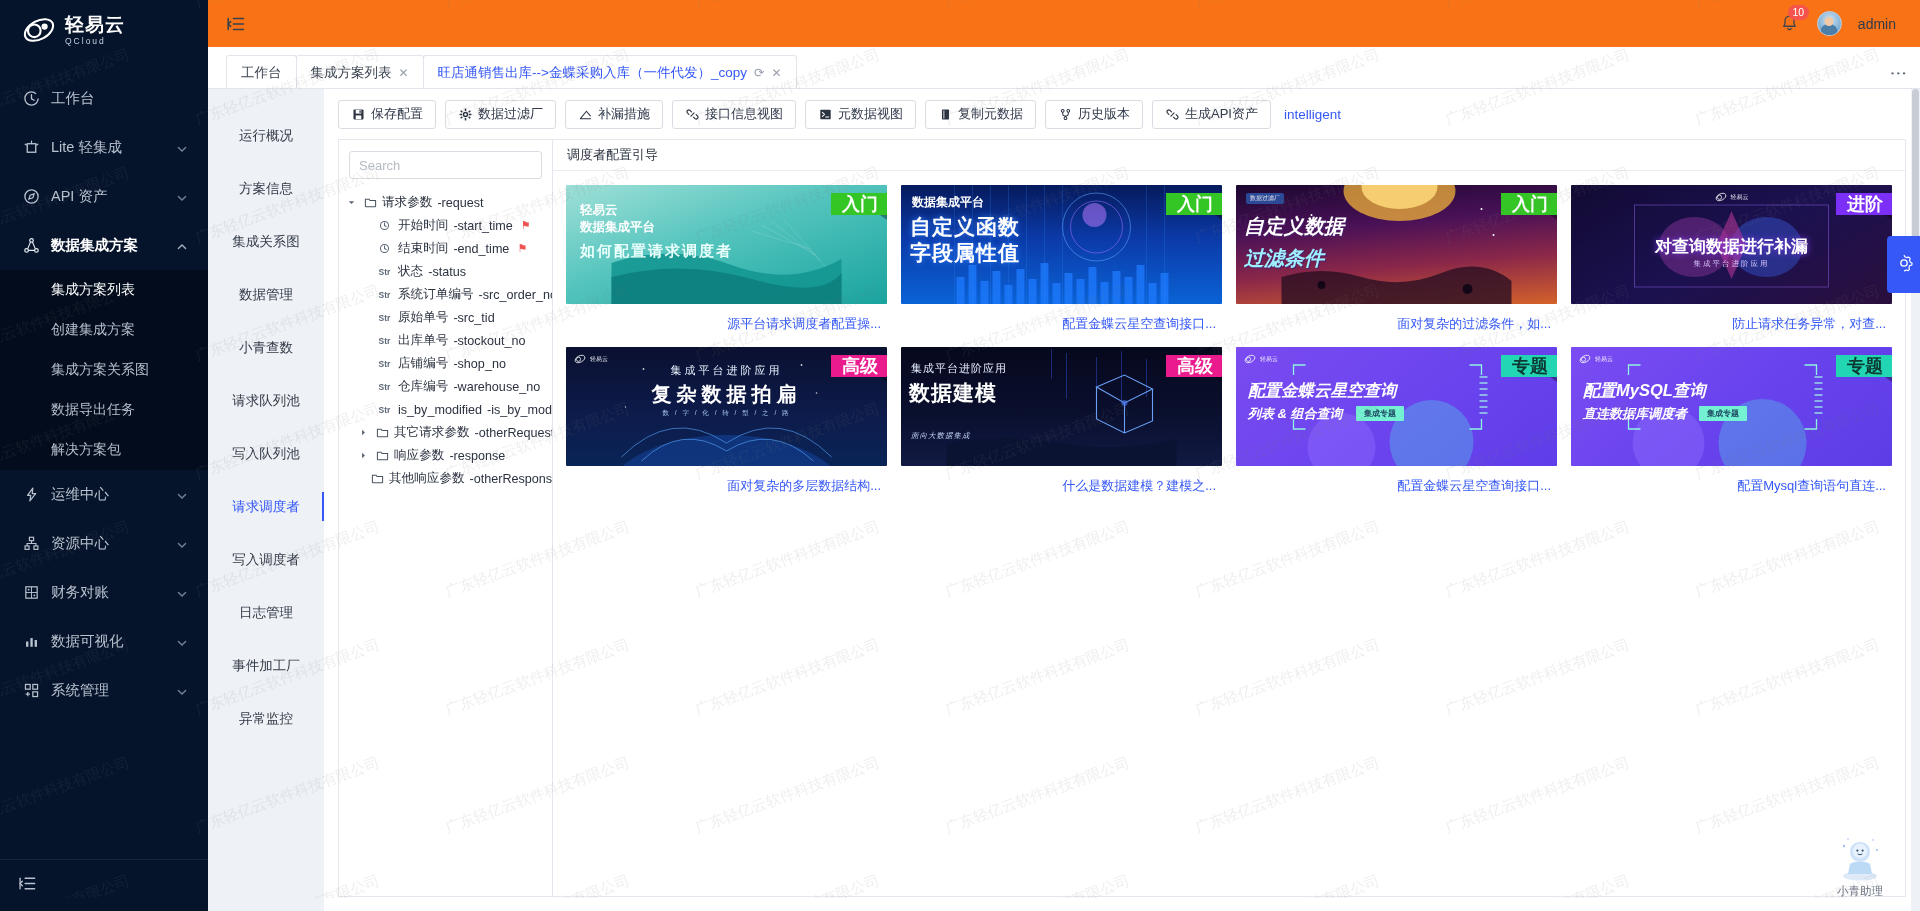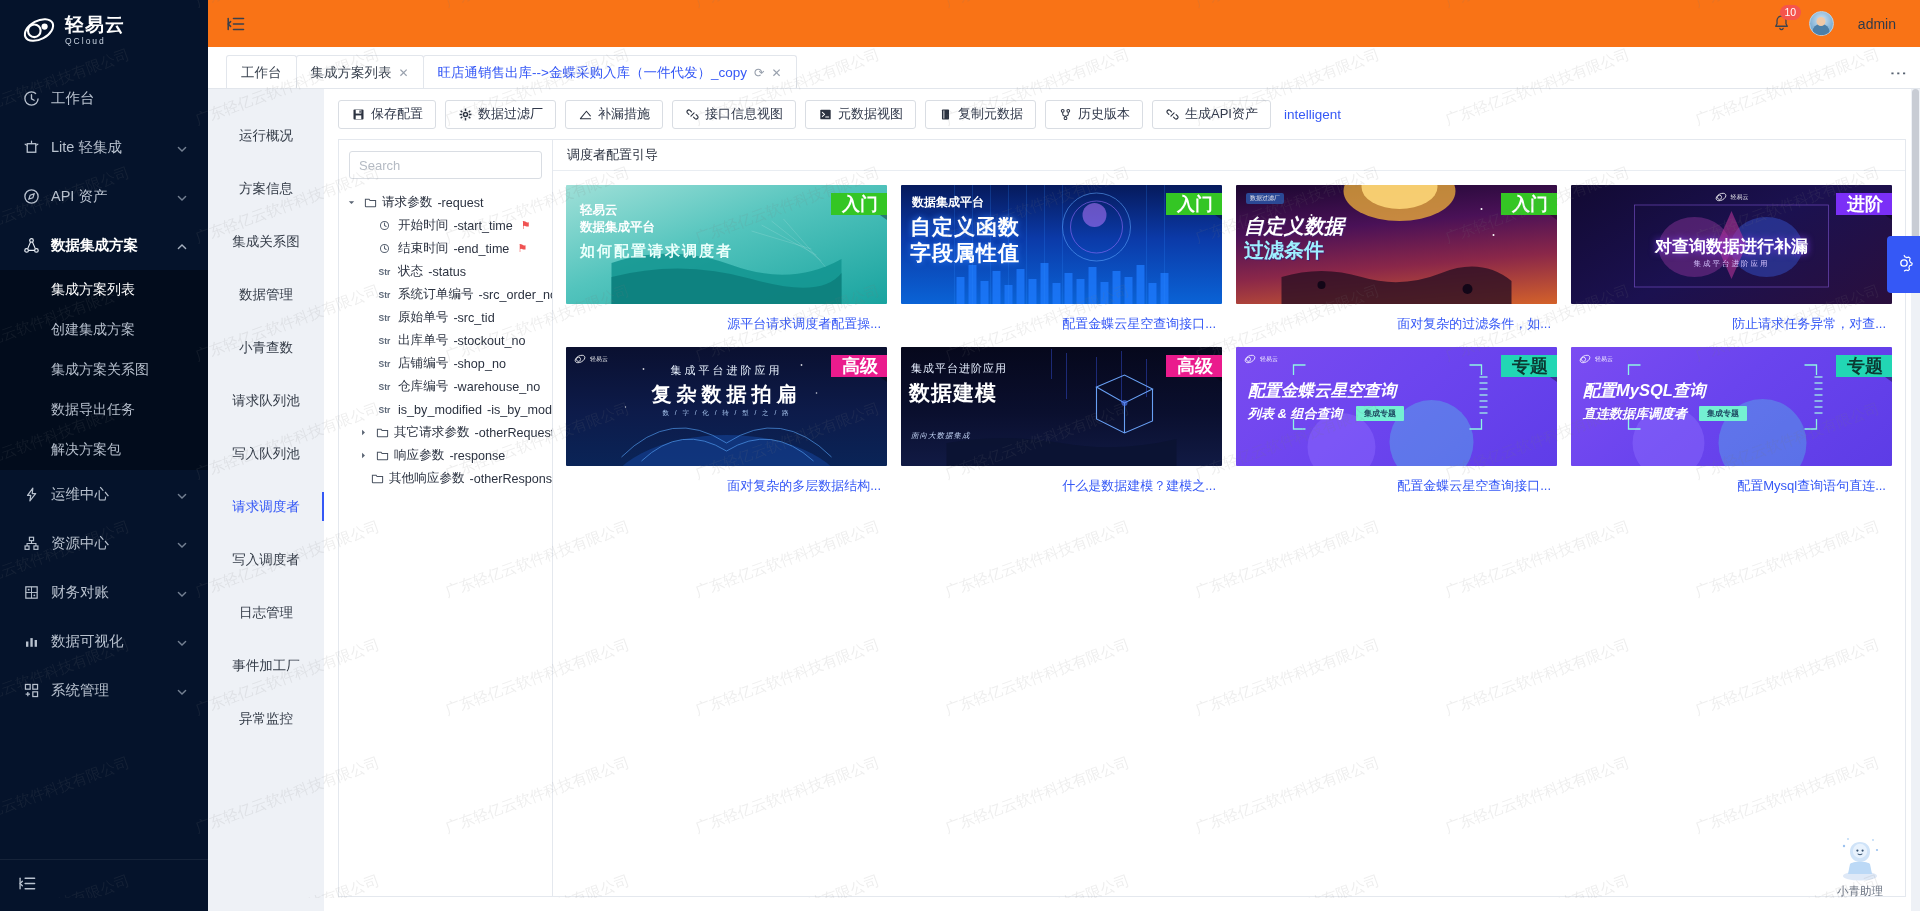--- a/index.html
+++ b/index.html
@@ -75,21 +75,21 @@
   }
   .hamburger { width: 22px; height: 22px; cursor: pointer; display:flex; align-items:center; }
   .topbar-right { margin-left: auto; display: flex; align-items: center; gap: 16px; }
   .bell-wrap { position: relative; width: 22px; height: 22px; cursor: pointer; }
   .badge {
     position: absolute; top: -8px; left: 9px;
     background: #f5544c; color: #fff; border-radius: 9px;
     font-size: 10.5px; line-height: 15px; height: 15px; min-width: 21px;
     text-align: center; padding: 0 4px; font-weight: 500;
   }
-  .user-wrap { display: flex; align-items: center; gap: 24px; cursor: pointer; }
+  .user-wrap { display: flex; align-items: center; gap: 16px; cursor: pointer; }
   .avatar {
     width: 25px; height: 25px; border-radius: 50%;
     background: radial-gradient(circle at 50% 35%, #cfe4f5 0%, #8ab6d8 55%, #5f9ac4 100%);
     border: 1px solid #b9d3e8; position: relative; overflow: hidden;
   }
   .avatar::after {
     content:''; position:absolute; left:50%; top:54%; transform:translateX(-50%);
     width: 17px; height: 13px; border-radius: 8px 8px 0 0; background:#4c7fa8;
   }
   .avatar::before {
@@ -831,21 +831,21 @@
                     <circle cx="40" cy="100" r="4" fill="#120617"></circle>
                       <circle cx="186" cy="104" r="5" fill="#120617"></circle>
                     <circle cx="30" cy="30" r="1" fill="#fff"></circle>
                       <circle cx="200" cy="24" r="1" fill="#fff"></circle>
                       <circle cx="212" cy="50" r="1" fill="#fff"></circle>
                   </svg>
                   <div class="thumb-logo" style="left:10px;top:8px;background:#2b4f9e;padding:2px 4px;border-radius:2px;">
                     <span class="tl-txt">数据过滤厂</span>
                   </div>
                   <div class="thumb-cn" style="left:8px;top:28px;font-size:20px;font-style:italic;color:#ffffff;text-shadow:1px 1px 0 #4c1d6b">自定义数据</div>
-                  <div class="thumb-cn" style="left:8px;top:52px;font-size:20px;color:#9ef0ff;text-shadow:1px 1px 0 #4c1d6b">过滤条件</div>
+                  <div class="thumb-cn" style="left:8px;top:60px;font-size:20px;font-style:italic;color:#9ef0ff;text-shadow:1px 1px 0 #4c1d6b">过滤条件</div>
                   <span class="ribbon rib-green">入门</span>
                 </div>
                 <div class="card-title">面对复杂的过滤条件，如...</div>
               </div>
 
               <div class="card">
                 <div class="thumb" style="background:linear-gradient(150deg,#120a33 0%,#1b1150 50%,#2a0f3d 100%);">
                   <svg viewBox="0 0 230 119" style="position:absolute;inset:0;width:100%;height:100%">
                     <rect x="18" y="20" width="194" height="82" fill="none" stroke="#8f5fe8" stroke-width="0.7" opacity=".7"></rect>
                     <ellipse cx="78" cy="62" rx="36" ry="30" fill="#7b2f8e" opacity=".55"></ellipse>

